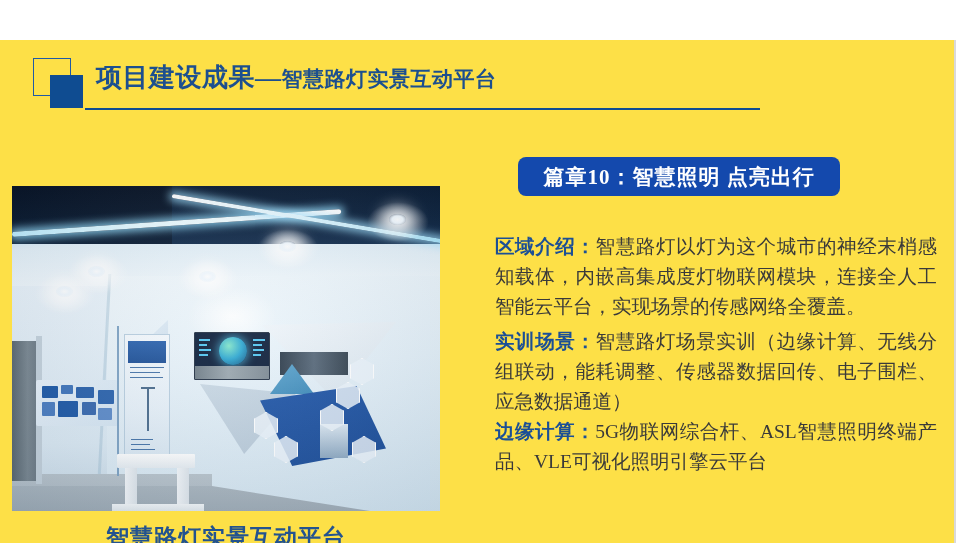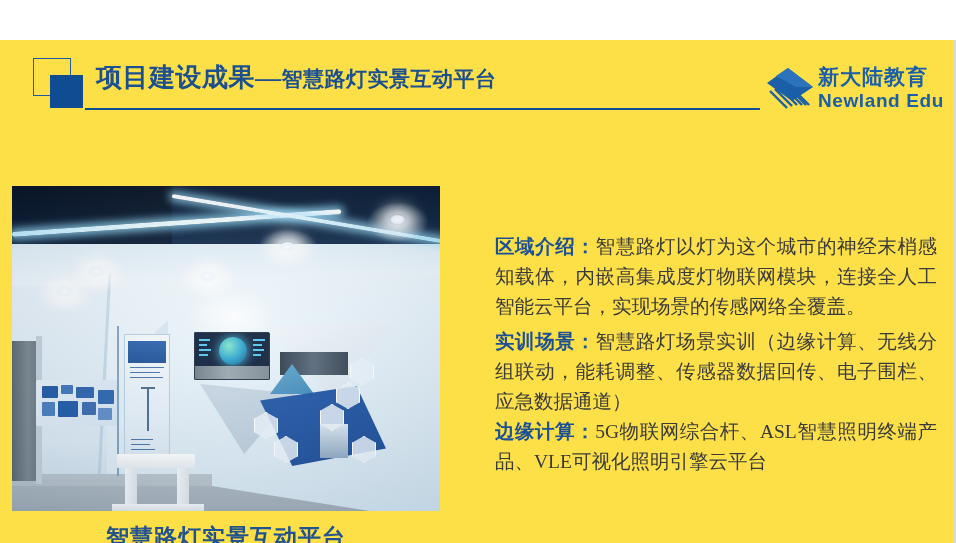--- a/index.html
+++ b/index.html
@@ -279,38 +279,20 @@
 
 <div class="slide">
 
   <div class="hdr-sq-outline"></div>
   <div class="hdr-sq-filled"></div>
   <div class="hdr-rule"></div>
   <div class="hdr-title">
     <span class="t-main">项目建设成果</span><span class="t-main">—</span><span class="t-sub">智慧路灯实景互动平台</span>
   </div>
 
-  <div class="logo">
-    <svg class="logo-mark" viewBox="0 0 52 50">
-      <polygon points="26,1 51,20 30,34 5,16" fill="#1a5fa8"></polygon>
-      <polygon points="26,1 51,20 34,20 14,9" fill="#2b73bd"></polygon>
-      <g stroke="#1a5fa8" stroke-width="2.4">
-        <line x1="8" y1="24" x2="25" y2="41"></line>
-        <line x1="13" y1="22" x2="30" y2="39"></line>
-        <line x1="18" y1="21" x2="35" y2="38"></line>
-        <line x1="23" y1="21" x2="40" y2="38"></line>
-        <line x1="28" y1="22" x2="44" y2="38"></line>
-        <line x1="33" y1="24" x2="47" y2="38"></line>
-      </g>
-    </svg>
-    <div class="logo-txt">
-      <div class="logo-cn">新大陆教育</div>
-      <div class="logo-en">Newland Edu</div>
-    </div>
-  </div>
 
   <div class="photo">
     <div class="ph-ceiling-light"></div>
     <div class="ph-ceiling-dark"></div>
     <div class="ph-led"></div>
     <div class="ph-led2"></div>
 
     <div class="ph-wall-left"></div>
     <div class="ph-wall-main"></div>
     <div class="ph-wall-corner"></div>
@@ -389,20 +371,23 @@
     <div class="hexo" style="left:308px;top:218px;"></div>
     <div class="hexo" style="left:242px;top:226px;"></div>
     <div class="hexo" style="left:262px;top:250px;"></div>
     <div class="hexo" style="left:340px;top:250px;"></div>
 
     <div class="ph-vignette"></div>
   </div>
 
   <div class="photo-caption">智慧路灯实景互动平台</div>
 
+  <div class="banner">
+    <span class="banner-txt">篇章10：智慧照明 点亮出行</span>
+  </div>
 
   <div class="para p2">
     <b>实训场景：</b><span>智慧路灯场景实训（边缘计算、无线分组联动，能耗调整、传感器数据回传、电子围栏、应急数据通道）</span>
   </div>
 
   <div class="para p1">
     <b>区域介绍：</b><span>智慧路灯以灯为这个城市的神经末梢感知载体，内嵌高集成度灯物联网模块，连接全人工智能云平台，实现场景的传感网络全覆盖。</span>
   </div>
 
   <div class="para p3">

